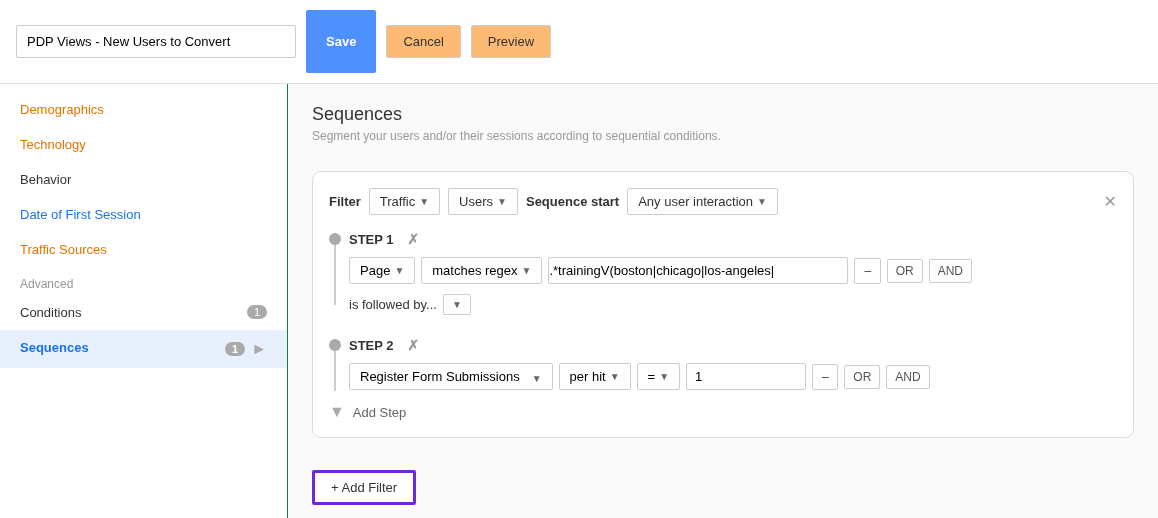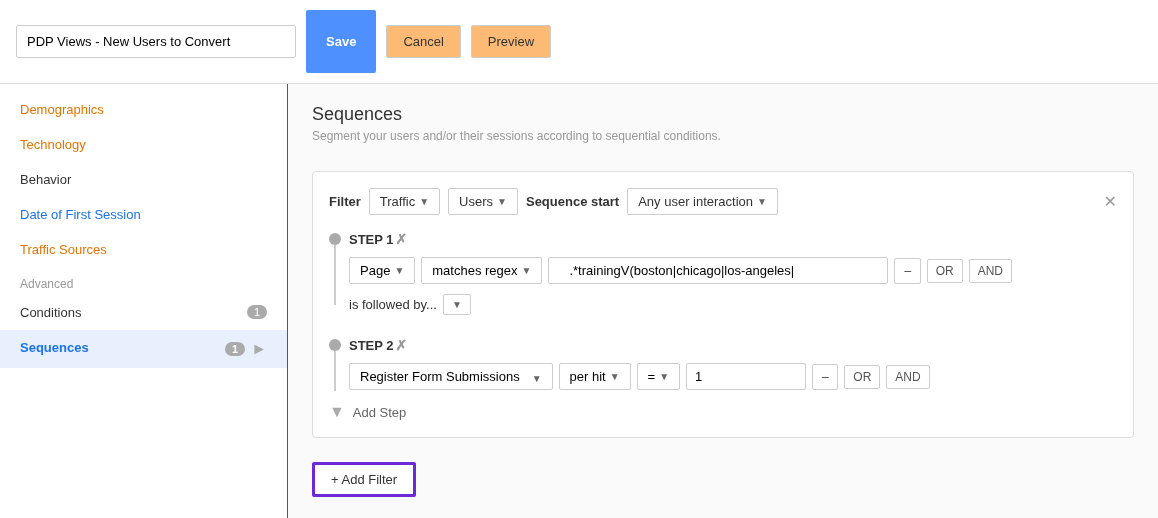--- a/index.html
+++ b/index.html
@@ -118,23 +118,23 @@
 
     .section-desc {
       font-size: 12px;
       color: #999;
       margin-bottom: 28px;
     }
 
     .sequences-box {
       background: #fff;
       border: 1px solid #ddd;
-      border-radius: 4px;
+      border-radius: 9px;
       padding: 16px;
-      margin-bottom: 16px;
+      margin-bottom: 24px;
     }
 
     .filter-row {
       display: flex;
       align-items: center;
       gap: 8px;
       margin-bottom: 16px;
     }
 
     .filter-label {
@@ -203,21 +203,21 @@
       min-height: 60px;
     }
 
     .step-content {
       flex: 1;
     }
 
     .step-header {
       display: flex;
       align-items: center;
-      gap: 2px;
+      gap: 14px;
       margin-bottom: 10px;
       font-weight: bold;
       font-size: 13px;
     }
 
     .step-remove {
       color: #999;
       cursor: pointer;
       font-size: 14px;
     }
@@ -236,24 +236,24 @@
       border: 1px solid #ccc;
       background: #fff;
       padding: 5px 10px;
       border-radius: 2px;
       cursor: pointer;
       font-size: 13px;
     }
 
     .regex-input {
       border: 1px solid #ccc;
-      padding: 5px 20px;
-      font-size: 13px;
-      border-radius: 2px;
-      width: 340px;
+      padding: 5px 0;
+      font-size: 13px;
+      border-radius: 2px;
+      width: 300px;
       outline: none;
     }
 
     .minus-btn {
       border: 1px solid #ccc;
       background: #fff;
       padding: 4px 8px;
       cursor: pointer;
       border-radius: 2px;
       font-size: 14px;

